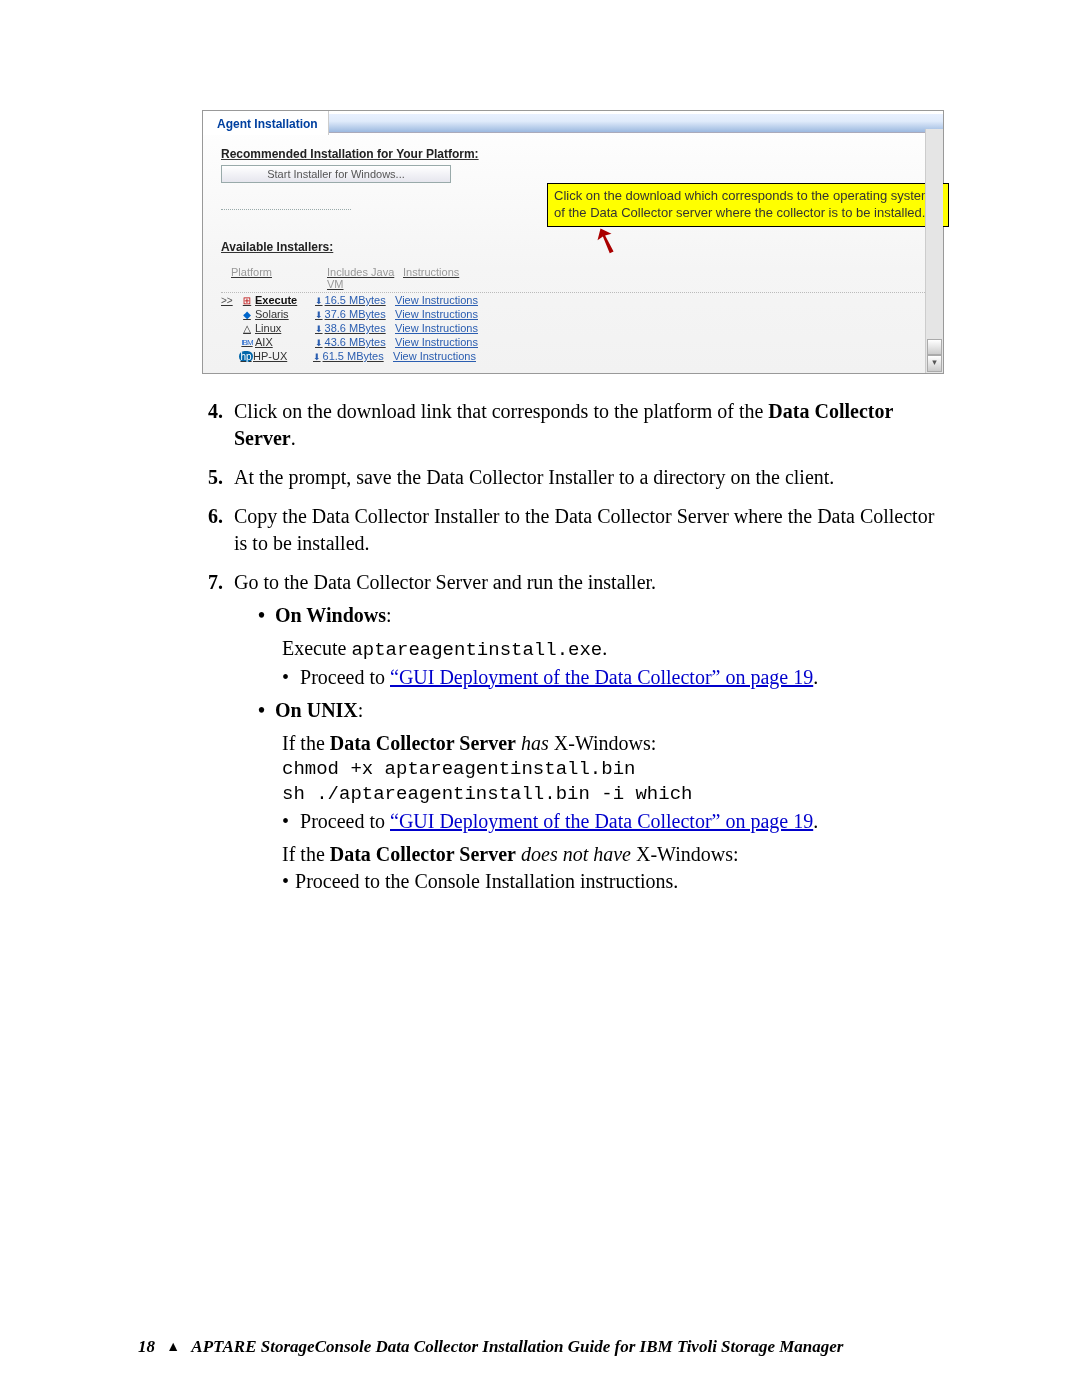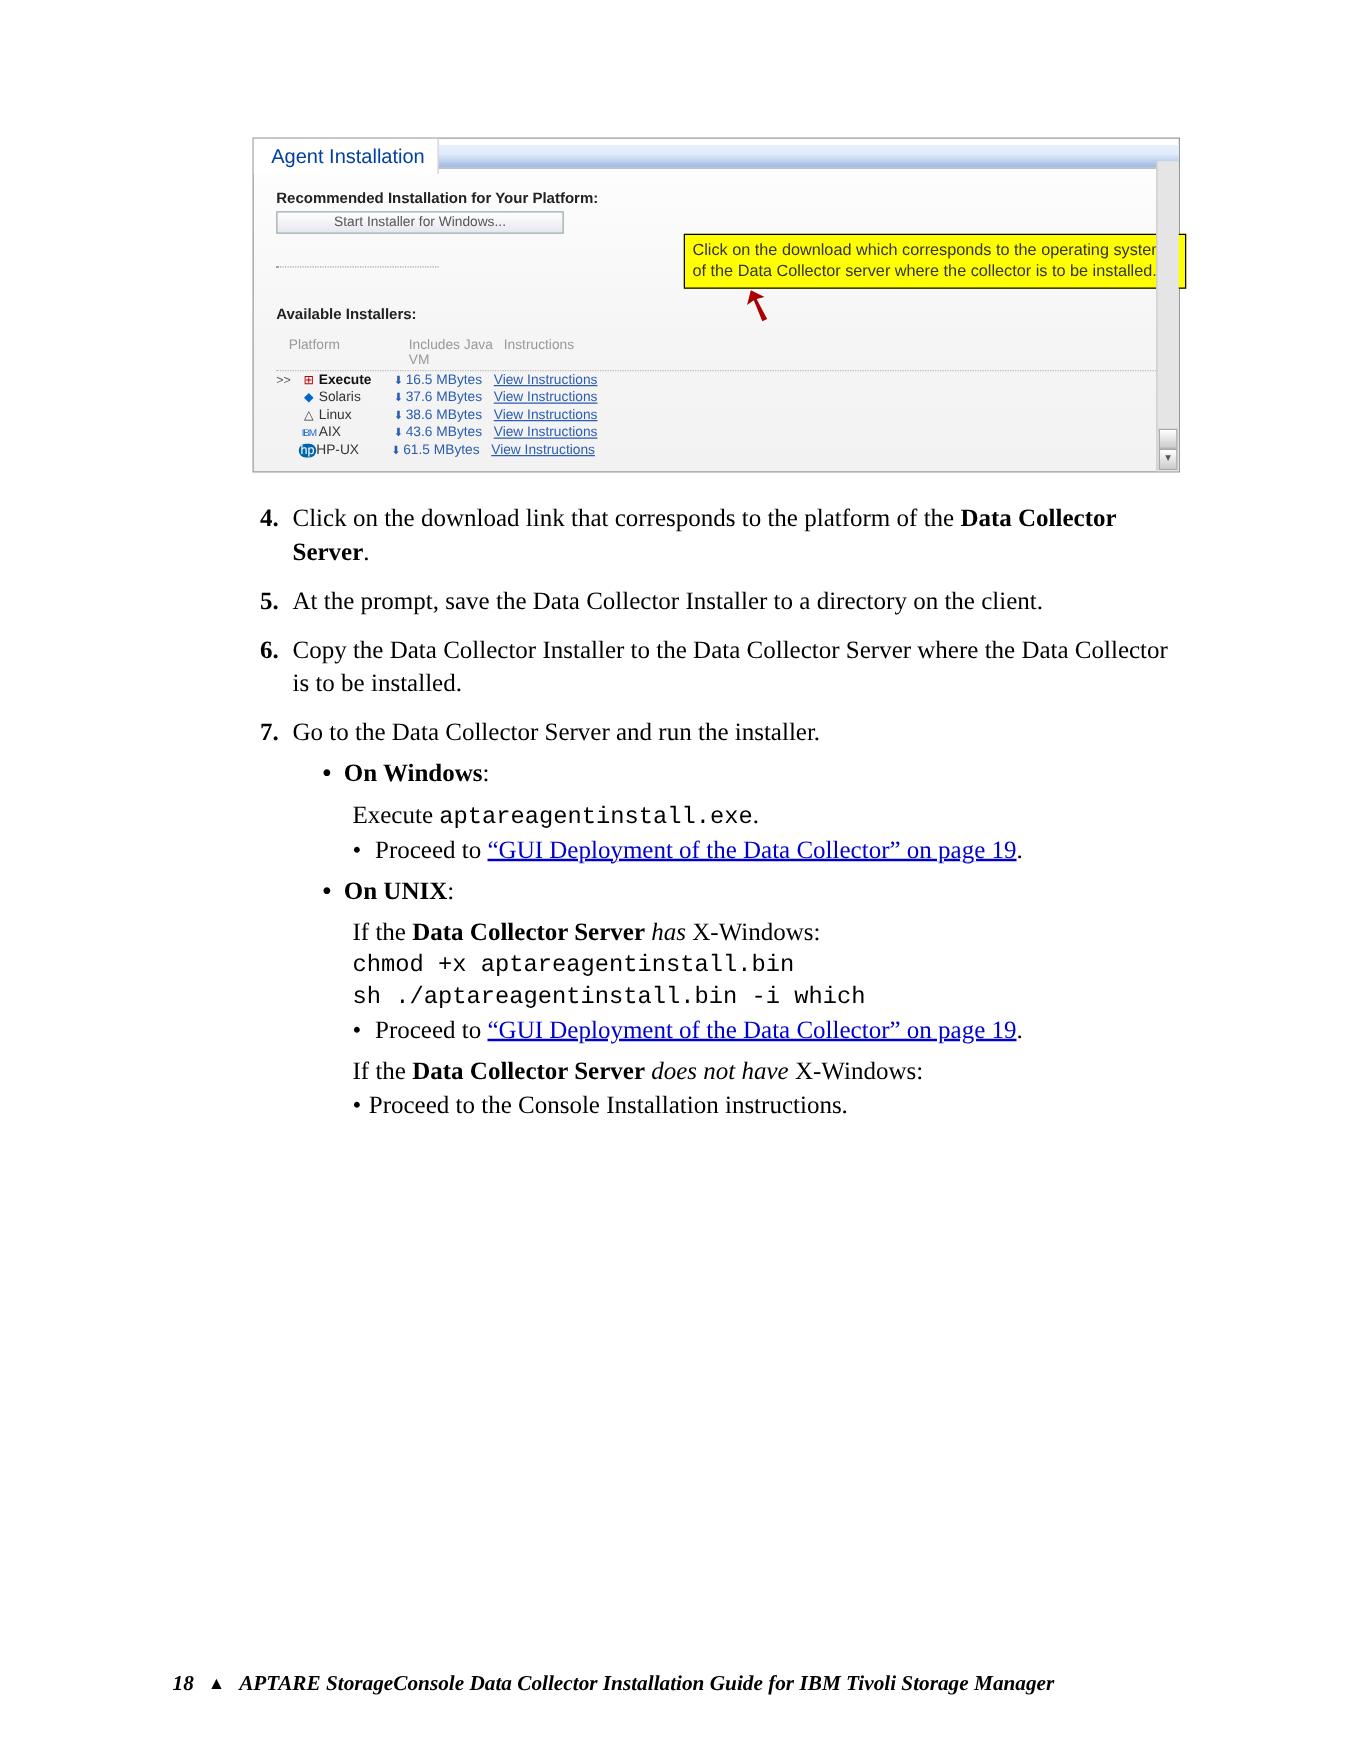--- a/index.html
+++ b/index.html
@@ -23,37 +23,38 @@
     font-family: Arial, Helvetica, sans-serif;
     position: relative;
     padding-bottom: 10px;
   }
   .ss-header-row {
     display: flex;
     align-items: center;
   }
   .ss-tab {
     color: #0040a0;
-    font-weight: normal;
-    font-size: 16px;
+    font-weight: bold;
+    font-size: 12px;
     padding: 6px 10px 4px 14px;
     border-right: 1px solid #ccc;
     background: #fff;
   }
   .ss-header-bar {
     flex: 1;
     height: 18px;
     background: linear-gradient(#e8f0ff 0%, #e0ebfb 40%, #9cb9e0 100%);
     border-bottom: 1px solid #aab;
   }
   .ss-body {
     padding: 12px 2px 0 18px;
     font-size: 11px;
     color: #333;
     position: relative;
+    text-decoration: underline;
   }
   .ss-rec-title {
     font-weight: bold;
     font-size: 12px;
     color: #222;
     margin-bottom: 4px;
   }
   .ss-start-btn {
     display: inline-block;
     width: 220px;

